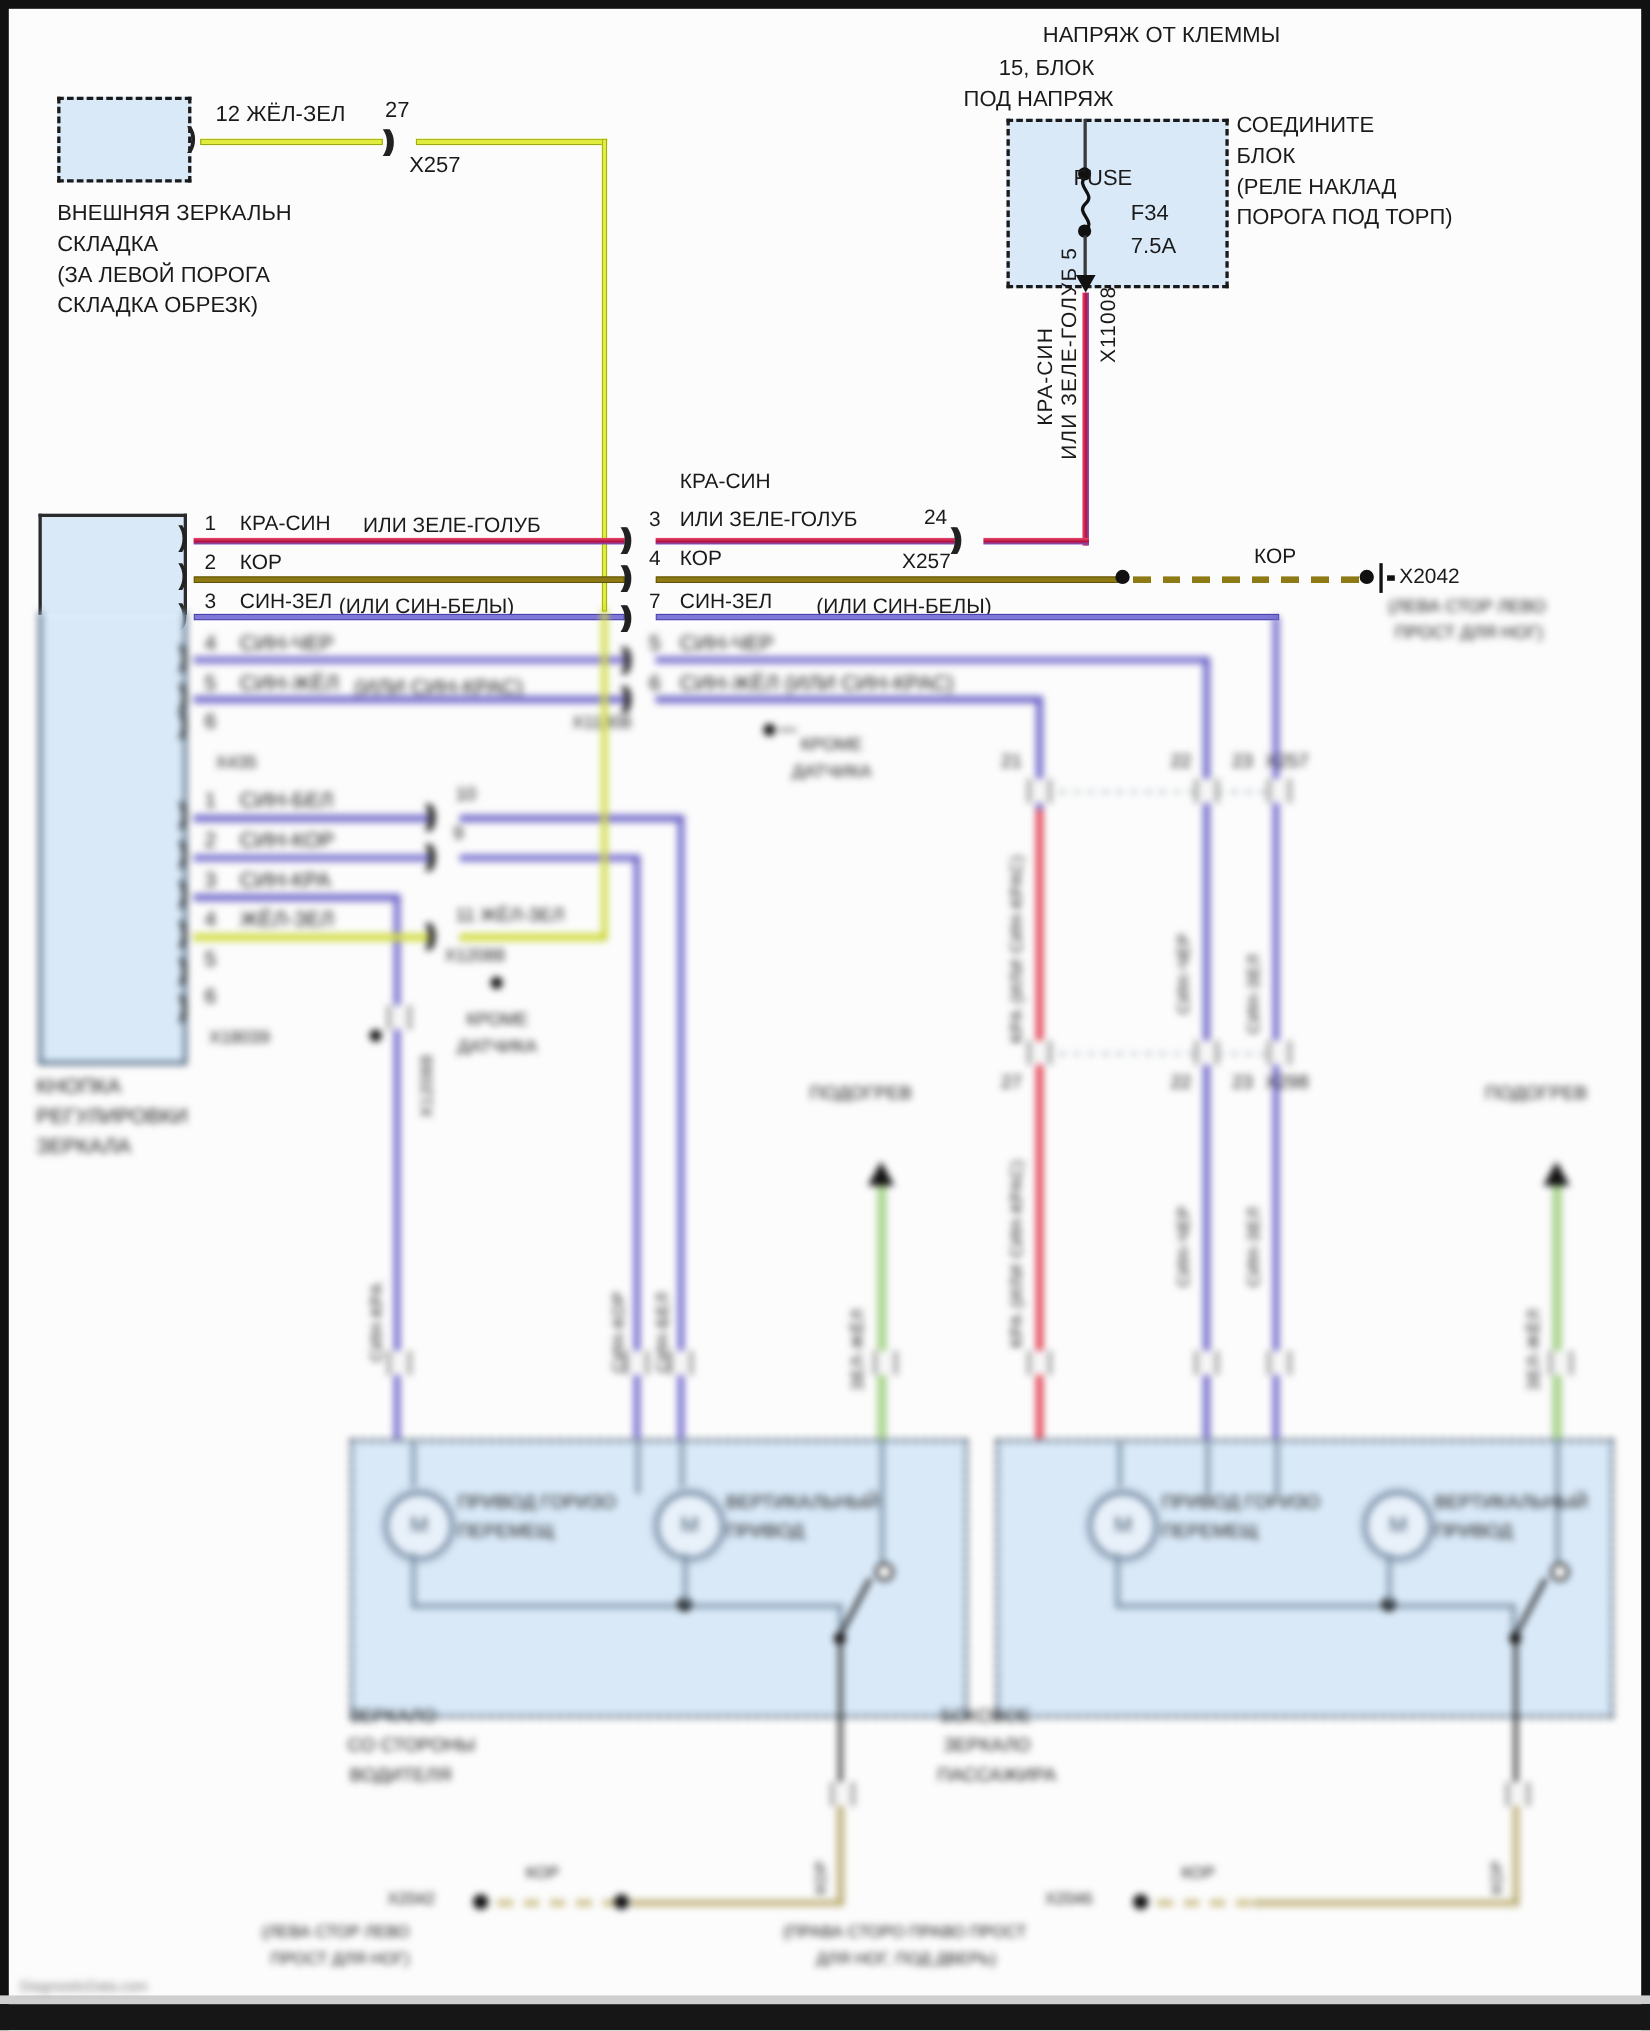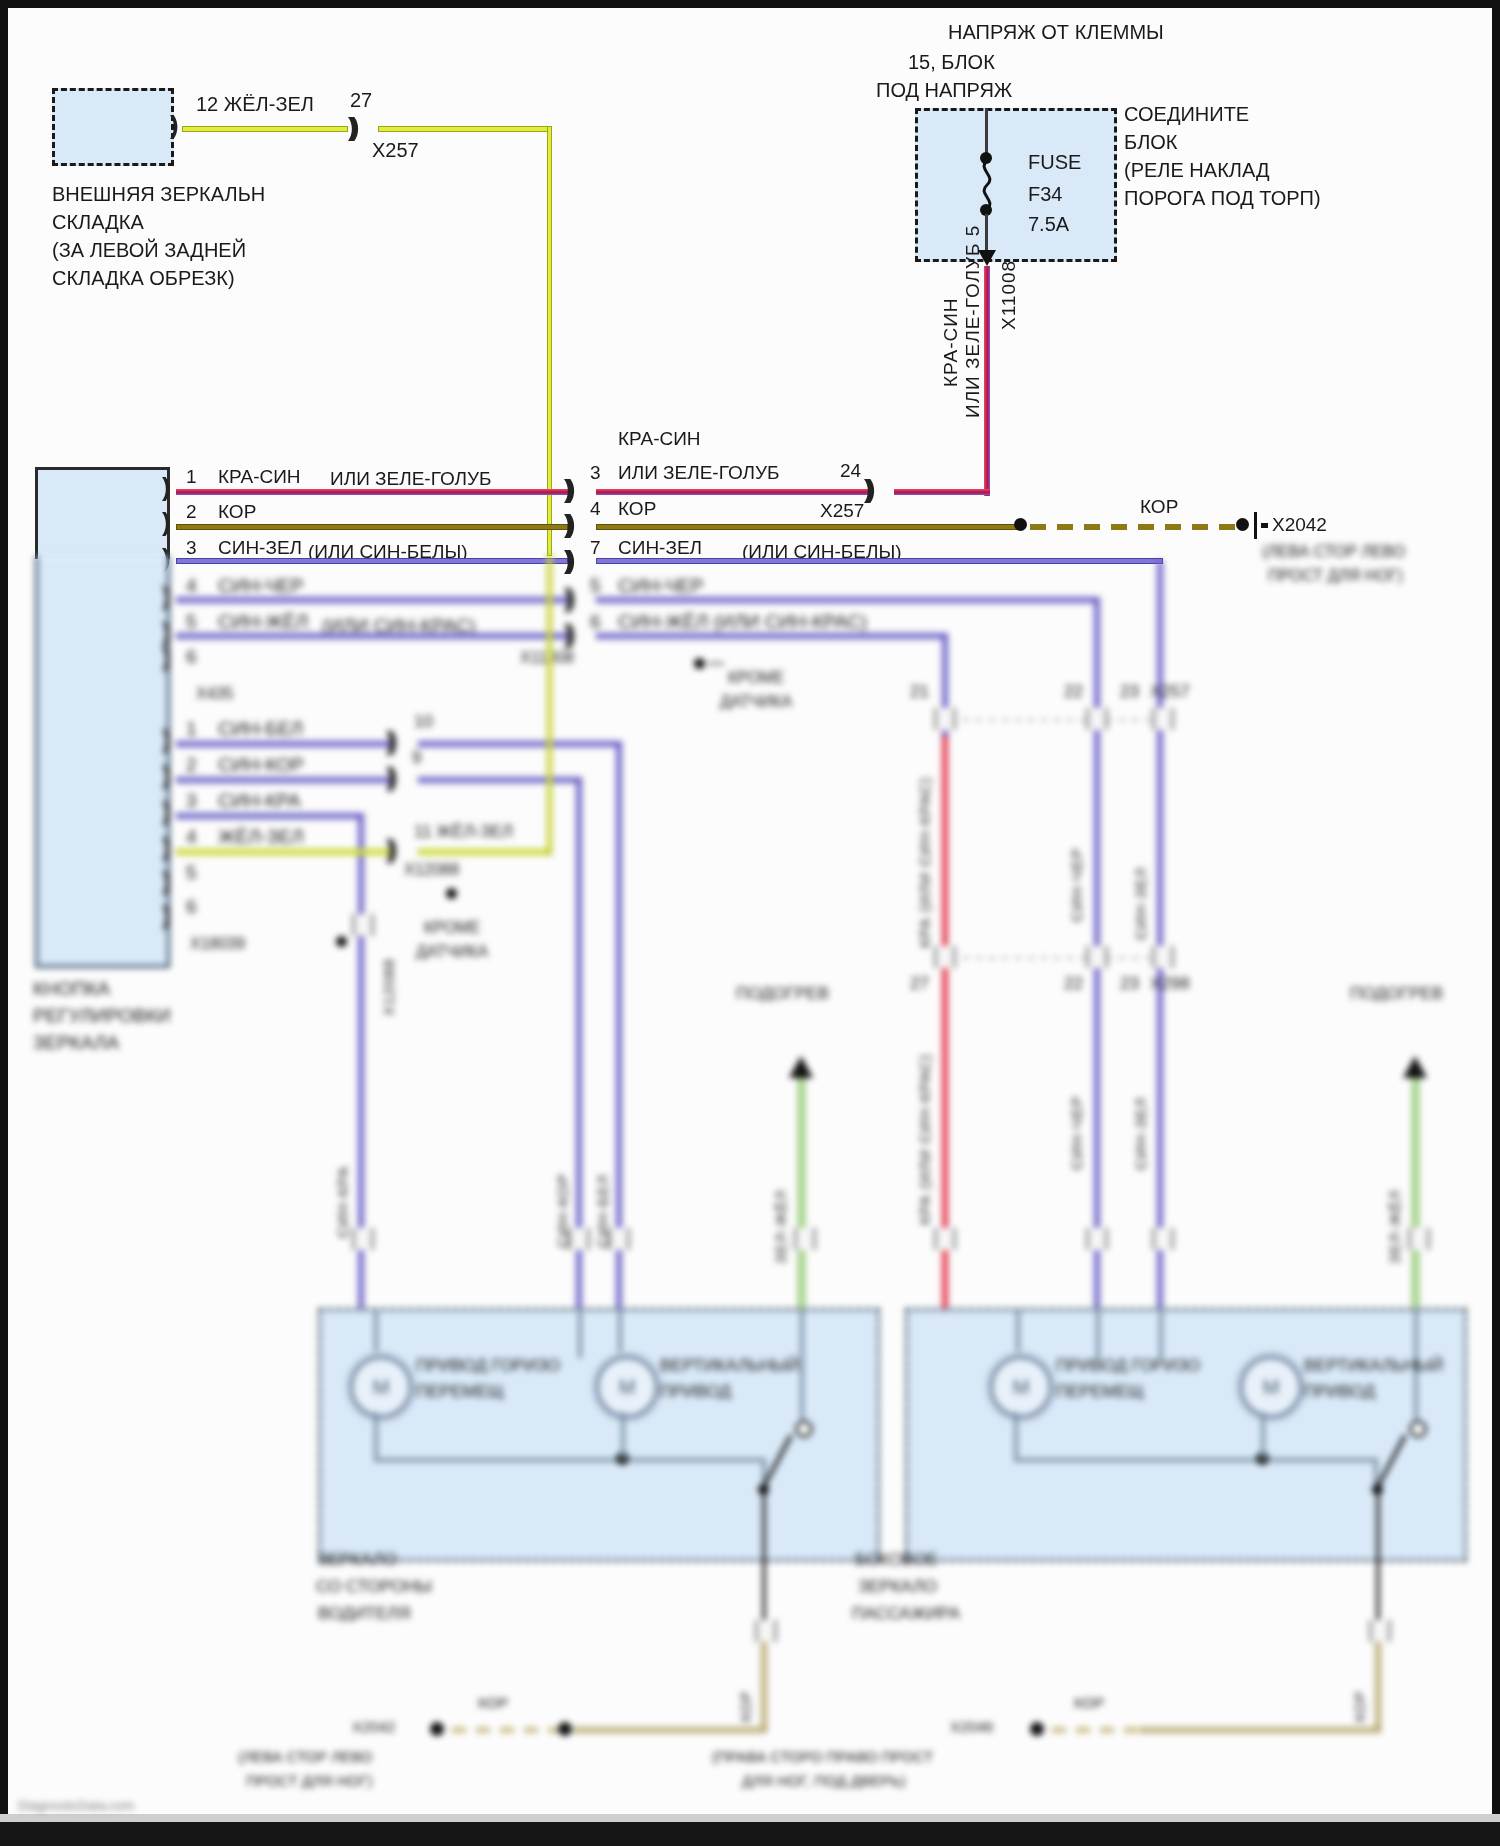--- a/index.html
+++ b/index.html
@@ -55,21 +55,21 @@
 
   <div class="box dashed" style="left:915px;top:108px;width:196px;height:148px"></div>
   <div class="wv drk" style="left:985px;top:108px;width:3px;height:48px"></div>
   <div class="dot" style="left:980px;top:152px;width:12px;height:12px"></div>
   <svg style="position:absolute;left:976px;top:160px" width="22" height="50" viewBox="0 0 22 50">
     <path d="M11 0 C 1 10, 21 16, 11 25 C 1 34, 21 40, 11 50" stroke="#111" stroke-width="3" fill="none"></path>
   </svg>
   <div class="dot" style="left:980px;top:204px;width:12px;height:12px"></div>
   <div class="wv drk" style="left:985px;top:214px;width:3px;height:36px"></div>
   <div class="tri-down" style="left:978px;top:250px"></div>
-  <div class="t s20" style="left:1028px;top:150px">FUSE</div>
+  <div class="t s20" style="left:976px;top:150px">FUSE</div>
   <div class="t s20" style="left:1028px;top:182px">F34</div>
   <div class="t s20" style="left:1028px;top:212px">7.5A</div>
   <div class="t s20" style="left:1124px;top:102px">СОЕДИНИТЕ</div>
   <div class="t s20" style="left:1124px;top:130px">БЛОК</div>
   <div class="t s20" style="left:1124px;top:158px">(РЕЛЕ НАКЛАД</div>
   <div class="t s20" style="left:1124px;top:186px">ПОРОГА ПОД ТОРП)</div>
 
   <div class="wv kras-v" style="left:984px;top:266px;height:230px"></div>
   <div class="t vt" style="left:940px;top:262px;height:125px">КРА-СИН</div>
   <div class="t vt" style="left:962px;top:228px;height:190px">ИЛИ ЗЕЛЕ-ГОЛУБ 5</div>
@@ -79,21 +79,21 @@
   <div class="br" style="left:170px;top:112px">)</div>
   <div class="t s20" style="left:196px;top:92px">12  ЖЁЛ-ЗЕЛ</div>
   <div class="wh yel" style="left:182px;top:126px;width:166px"></div>
   <div class="br conn2" style="left:348px;top:114px">))</div>
   <div class="t s20" style="left:350px;top:88px">27</div>
   <div class="t s20" style="left:372px;top:138px">X257</div>
   <div class="wh yel" style="left:378px;top:126px;width:174px"></div>
   <div class="wv yel" style="left:547px;top:126px;width:5px;height:430px"></div>
   <div class="t s20" style="left:52px;top:182px">ВНЕШНЯЯ ЗЕРКАЛЬН</div>
   <div class="t s20" style="left:52px;top:210px">СКЛАДКА</div>
-  <div class="t s20" style="left:52px;top:238px">(ЗА ЛЕВОЙ ЗАДНЕЙ</div>
+  <div class="t s20" style="left:52px;top:238px">(ЗА ЛЕВОЙ ПОРОГА</div>
   <div class="t s20" style="left:52px;top:266px">СКЛАДКА ОБРЕЗК)</div>
 
   <div class="box" style="left:35px;top:467px;width:129px;height:89px;border:3px solid #2b2b2b;border-bottom:none"></div>
 
   <div class="br" style="left:162px;top:474px">)</div>
   <div class="t" style="left:186px;top:466px">1</div>
   <div class="t" style="left:218px;top:466px">КРА-СИН</div>
   <div class="t" style="left:330px;top:468px">ИЛИ ЗЕЛЕ-ГОЛУБ</div>
   <div class="wh kras-h" style="left:176px;top:489px;width:392px"></div>
   <div class="br conn2" style="left:564px;top:476px">))</div>

